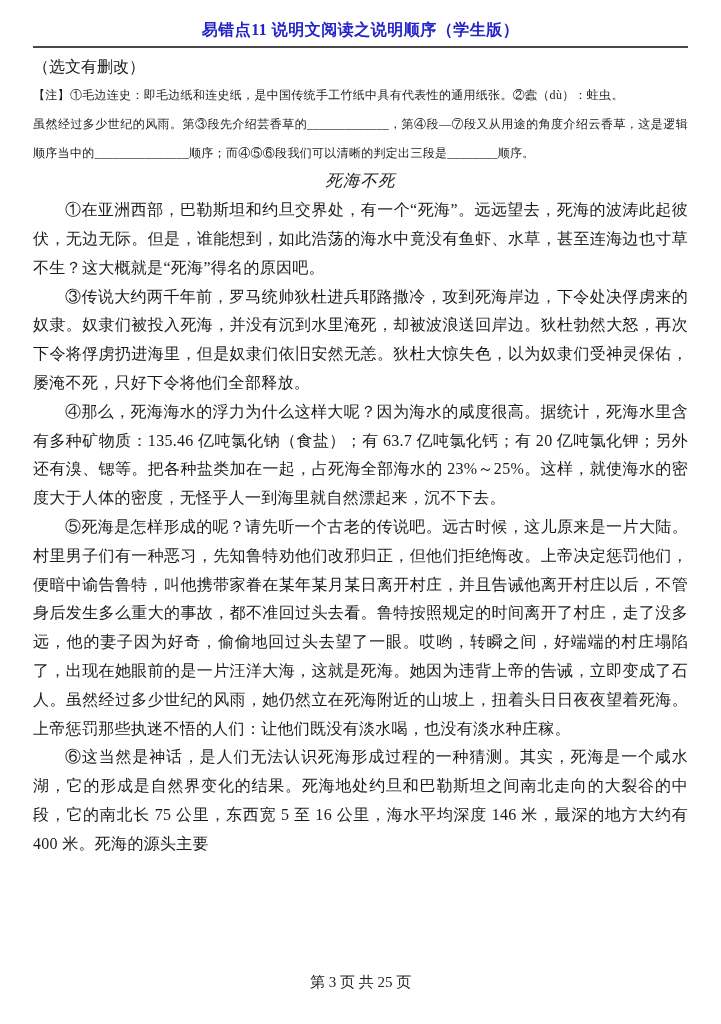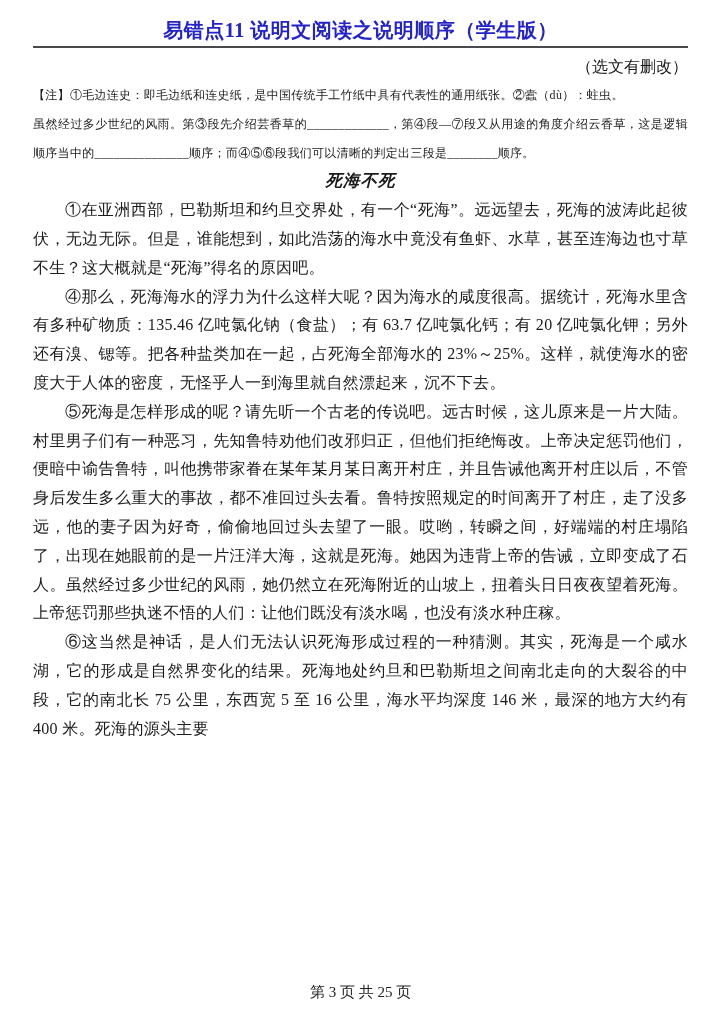--- a/index.html
+++ b/index.html
@@ -16,72 +16,72 @@
     font-family: "Liberation Serif", "DejaVu Serif", serif;
     color: #1b1b1b;
     overflow: hidden;
   }
   .page-inner {
     padding: 14px 33px 0 33px;
   }
   .doc-title {
     margin: 0;
     padding-top: 4px;
-    font-size: 20px;
+    font-size: 16px;
     line-height: 24px;
     font-weight: bold;
     text-align: center;
     letter-spacing: 0.5px;
   }
   .header-rule {
     margin-top: 4px;
     border: none;
     border-bottom: 2.5px solid #4a4a4a;
     height: 0;
   }
   .source-note {
     margin: 0;
     margin-top: 5px;
-    text-align: right;
+    text-align: left;
     font-size: 16px;
     line-height: 28px;
   }
   .content {
     max-height: 900px;
     overflow: hidden;
   }
   .plain-para {
     margin: 0;
     font-size: 12px;
     line-height: 28.8px;
     text-align: justify;
     letter-spacing: 0.3px;
   }
   .article-title {
     margin: 0;
     font-size: 16.5px;
     line-height: 28.8px;
-    font-weight: bold;
+    font-weight: normal;
     font-style: italic;
     text-align: center;
     letter-spacing: 1px;
   }
   .article-para {
     margin: 0;
     font-size: 16px;
     line-height: 28.8px;
     text-align: justify;
     text-indent: 2em;
     letter-spacing: 0.3px;
   }
   .page-footer {
     position: absolute;
     left: 0;
     right: 0;
-    bottom: 22px;
+    bottom: 32px;
     text-align: center;
     font-size: 15px;
     line-height: 20px;
     color: #222;
     background: #ffffff;
   }
 </style>
 </head>
 <body>
 
@@ -100,20 +100,21 @@
       <p class="plain-para">【注】①毛边连史：即毛边纸和连史纸，是中国传统手工竹纸中具有代表性的通用纸张。②蠹（dù）：蛀虫。</p>
 
       <p class="plain-para">虽然经过多少世纪的风雨。第③段先介绍芸香草的_____________，第④段—⑦段又从用途的角度介绍云香草，这是逻辑顺序当中的_______________顺序；而④⑤⑥段我们可以清晰的判定出三段是________顺序。</p>
 
 
       <h2 class="article-title">死海不死</h2>
 
       <p class="article-para">①在亚洲西部，巴勒斯坦和约旦交界处，有一个“死海”。远远望去，死海的波涛此起彼伏，无边无际。但是，谁能想到，如此浩荡的海水中竟没有鱼虾、水草，甚至连海边也寸草不生？这大概就是“死海”得名的原因吧。</p>
 
 
+      <p class="article-para">③传说大约两千年前，罗马统帅狄杜进兵耶路撒冷，攻到死海岸边，下令处决俘虏来的奴隶。奴隶们被投入死海，并没有沉到水里淹死，却被波浪送回岸边。狄杜勃然大怒，再次下令将俘虏扔进海里，但是奴隶们依旧安然无恙。狄杜大惊失色，以为奴隶们受神灵保佑，屡淹不死，只好下令将他们全部释放。</p>
 
       <p class="article-para">④那么，死海海水的浮力为什么这样大呢？因为海水的咸度很高。据统计，死海水里含有多种矿物质：135.46 亿吨氯化钠（食盐）；有 63.7 亿吨氯化钙；有 20 亿吨氯化钾；另外还有溴、锶等。把各种盐类加在一起，占死海全部海水的 23%～25%。这样，就使海水的密度大于人体的密度，无怪乎人一到海里就自然漂起来，沉不下去。</p>
 
       <p class="article-para">⑤死海是怎样形成的呢？请先听一个古老的传说吧。远古时候，这儿原来是一片大陆。村里男子们有一种恶习，先知鲁特劝他们改邪归正，但他们拒绝悔改。上帝决定惩罚他们，便暗中谕告鲁特，叫他携带家眷在某年某月某日离开村庄，并且告诫他离开村庄以后，不管身后发生多么重大的事故，都不准回过头去看。鲁特按照规定的时间离开了村庄，走了没多远，他的妻子因为好奇，偷偷地回过头去望了一眼。哎哟，转瞬之间，好端端的村庄塌陷了，出现在她眼前的是一片汪洋大海，这就是死海。她因为违背上帝的告诫，立即变成了石人。虽然经过多少世纪的风雨，她仍然立在死海附近的山坡上，扭着头日日夜夜望着死海。上帝惩罚那些执迷不悟的人们：让他们既没有淡水喝，也没有淡水种庄稼。</p>
 
       <p class="article-para">⑥这当然是神话，是人们无法认识死海形成过程的一种猜测。其实，死海是一个咸水湖，它的形成是自然界变化的结果。死海地处约旦和巴勒斯坦之间南北走向的大裂谷的中段，它的南北长 75 公里，东西宽 5 至 16 公里，海水平均深度 146 米，最深的地方大约有 400 米。死海的源头主要</p>
 
     </div>
   </div>
 

